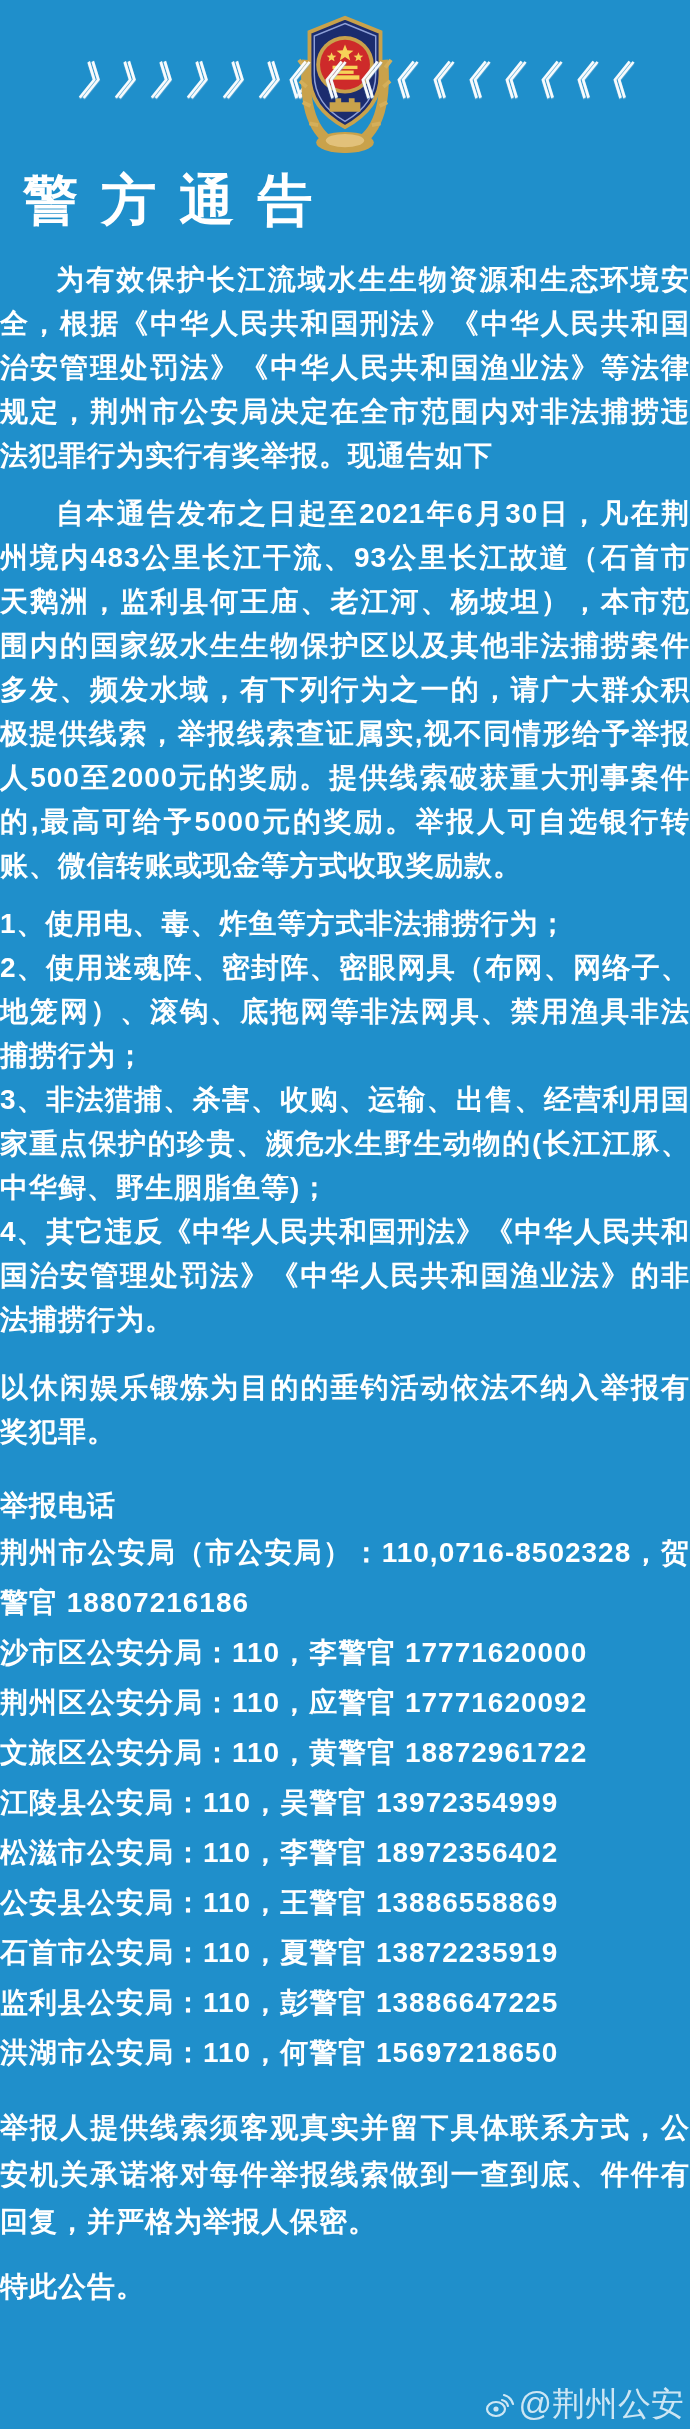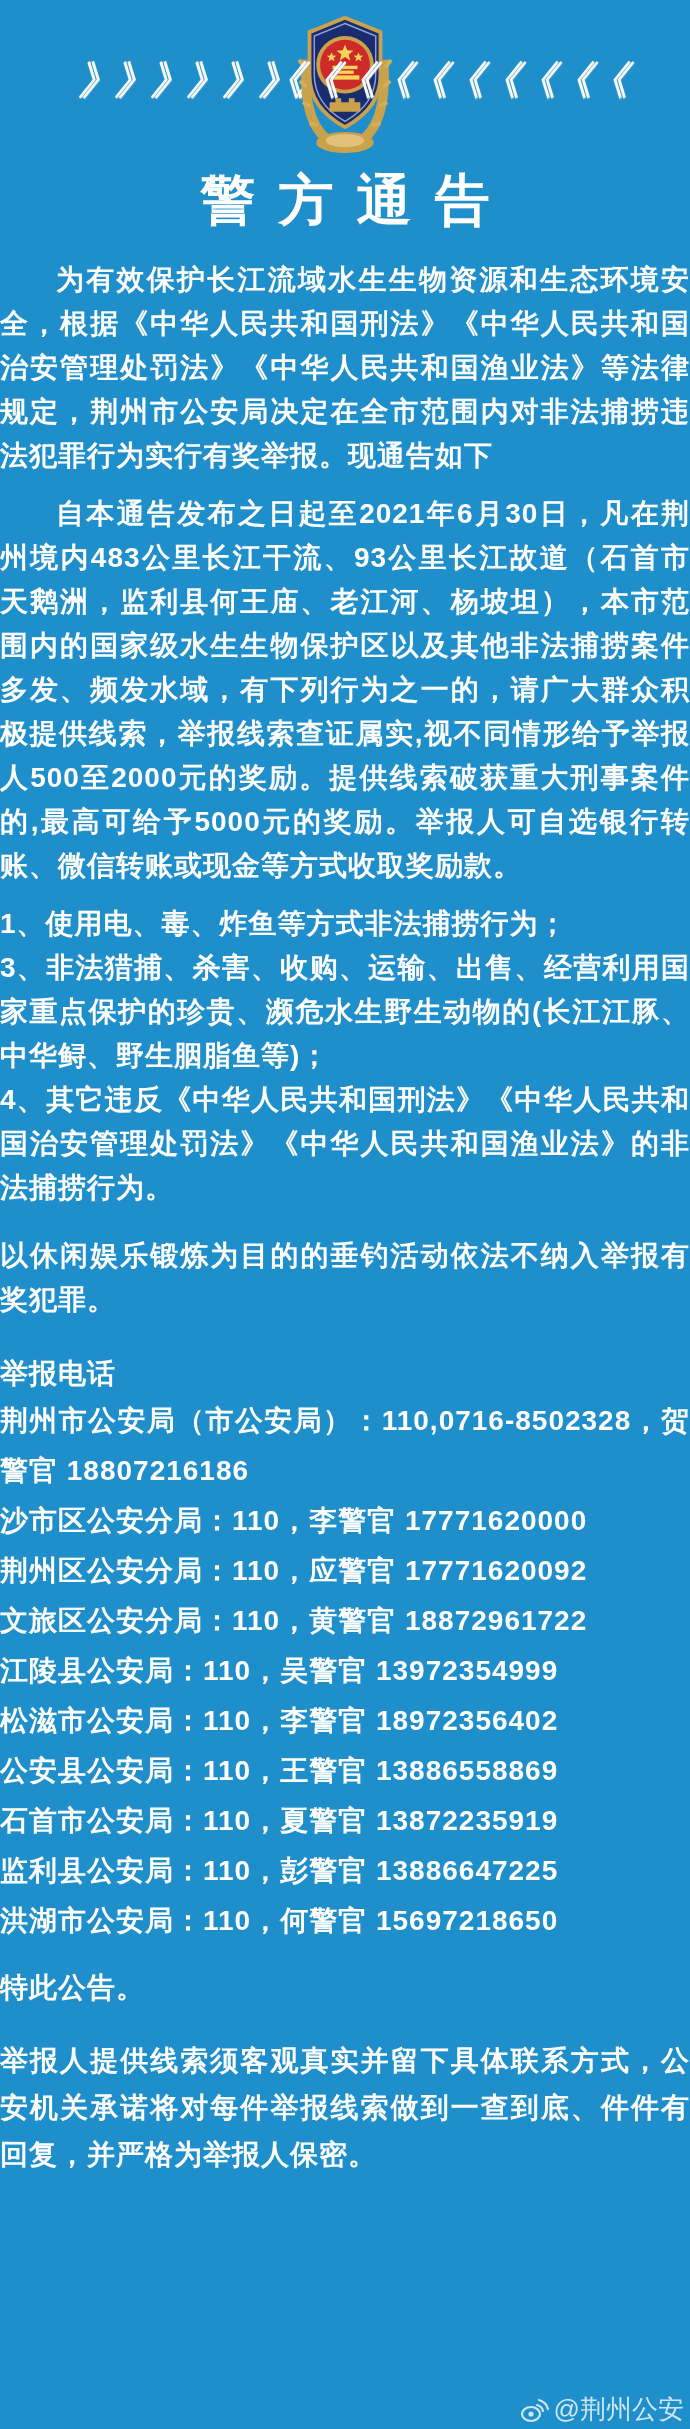--- a/index.html
+++ b/index.html
@@ -25,21 +25,20 @@
     color:rgba(255,255,255,0.95);
     text-shadow:0 1px 1px rgba(140,190,220,0.8);
     white-space:nowrap;
     user-select:none;
   }
   .arrows.left{left:78px;}
   .arrows.right{right:66px;}
   
   .title{
     margin:6px 0 0 0;
-    text-align:center;
     font-size:55px;
     line-height:72px;
     letter-spacing:0.42em;
     text-indent:0.42em; 
     font-weight:bold;
   }
   
   .content{padding:0 0;font-size:28px;letter-spacing:1px;}
   .content p{margin:0;text-align:justify;line-height:44px;}
   .para{margin-top:14px !important;}
@@ -49,21 +48,21 @@
   .exempt{margin-top:24px !important;}
   .hotline-heading{margin-top:30px !important;}
   .hotline p{line-height:50px;}
   .closing{margin-top:26px !important;line-height:47px !important;}
   .closing2{margin-top:18px !important;}
   
   .watermark{
     position:absolute;right:6px;bottom:2px;
     display:flex;align-items:center;gap:4px;
     color:rgba(255,255,255,0.78);
-    font-size:26px;font-weight:normal;
+    font-size:33px;font-weight:normal;
     letter-spacing:0;
   }
   .watermark svg{display:block;}
 </style>
 </head>
 <body>
 
 <div class="poster">
 
   <div class="header">
@@ -102,20 +101,21 @@
 
   <h1 class="title">警方通告</h1>
 
   <div class="content">
 
     <p class="para first indent">为有效保护长江流域水生生物资源和生态环境安全，根据《中华人民共和国刑法》《中华人民共和国治安管理处罚法》《中华人民共和国渔业法》等法律规定，荆州市公安局决定在全市范围内对非法捕捞违法犯罪行为实行有奖举报。现通告如下</p>
     <p class="para indent">自本通告发布之日起至2021年6月30日，凡在荆州境内483公里长江干流、93公里长江故道（石首市天鹅洲，监利县何王庙、老江河、杨坡坦），本市范围内的国家级水生生物保护区以及其他非法捕捞案件多发、频发水域，有下列行为之一的，请广大群众积极提供线索，举报线索查证属实,视不同情形给予举报人500至2000元的奖励。提供线索破获重大刑事案件的,最高可给予5000元的奖励。举报人可自选银行转账、微信转账或现金等方式收取奖励款。</p>
 
     <div class="list">
       <p>1、使用电、毒、炸鱼等方式非法捕捞行为；</p>
+      <p>2、使用迷魂阵、密封阵、密眼网具（布网、网络子、地笼网）、滚钩、底拖网等非法网具、禁用渔具非法捕捞行为；</p>
       <p>3、非法猎捕、杀害、收购、运输、出售、经营利用国家重点保护的珍贵、濒危水生野生动物的(长江江豚、中华鲟、野生胭脂鱼等)；</p>
       <p>4、其它违反《中华人民共和国刑法》《中华人民共和国治安管理处罚法》《中华人民共和国渔业法》的非法捕捞行为。</p>
     </div>
 
     <p class="exempt">以休闲娱乐锻炼为目的的垂钓活动依法不纳入举报有奖犯罪。</p>
 
     <p class="hotline-heading">举报电话</p>
 
     <div class="hotline">
       <p>荆州市公安局（市公安局）：110,0716-8502328，贺警官 18807216186</p>
@@ -123,22 +123,22 @@
       <p>荆州区公安分局：110，应警官 17771620092</p>
       <p>文旅区公安分局：110，黄警官 18872961722</p>
       <p>江陵县公安局：110，吴警官 13972354999</p>
       <p>松滋市公安局：110，李警官 18972356402</p>
       <p>公安县公安局：110，王警官 13886558869</p>
       <p>石首市公安局：110，夏警官 13872235919</p>
       <p>监利县公安局：110，彭警官 13886647225</p>
       <p>洪湖市公安局：110，何警官 15697218650</p>
     </div>
 
+    <p class="closing">举报人提供线索须客观真实并留下具体联系方式，公安机关承诺将对每件举报线索做到一查到底、件件有回复，并严格为举报人保密。</p>
     <p class="closing closing2">特此公告。</p>
-    <p class="closing">举报人提供线索须客观真实并留下具体联系方式，公安机关承诺将对每件举报线索做到一查到底、件件有回复，并严格为举报人保密。</p>
 
   </div>
 
   <div class="watermark">
     <svg width="30" height="26" viewBox="0 0 30 26" aria-hidden="true">
       <ellipse cx="11" cy="17" rx="9" ry="7" fill="none" stroke="rgba(255,255,255,0.78)" stroke-width="2.2"></ellipse>
       <circle cx="11" cy="17" r="2.6" fill="rgba(255,255,255,0.78)"></circle>
       <path d="M17,8 A8,8 0 0 1 23,14" fill="none" stroke="rgba(255,255,255,0.78)" stroke-width="2.2" stroke-linecap="round"></path>
       <path d="M19,3 A13,13 0 0 1 28,12" fill="none" stroke="rgba(255,255,255,0.78)" stroke-width="2.2" stroke-linecap="round"></path>
     </svg>

